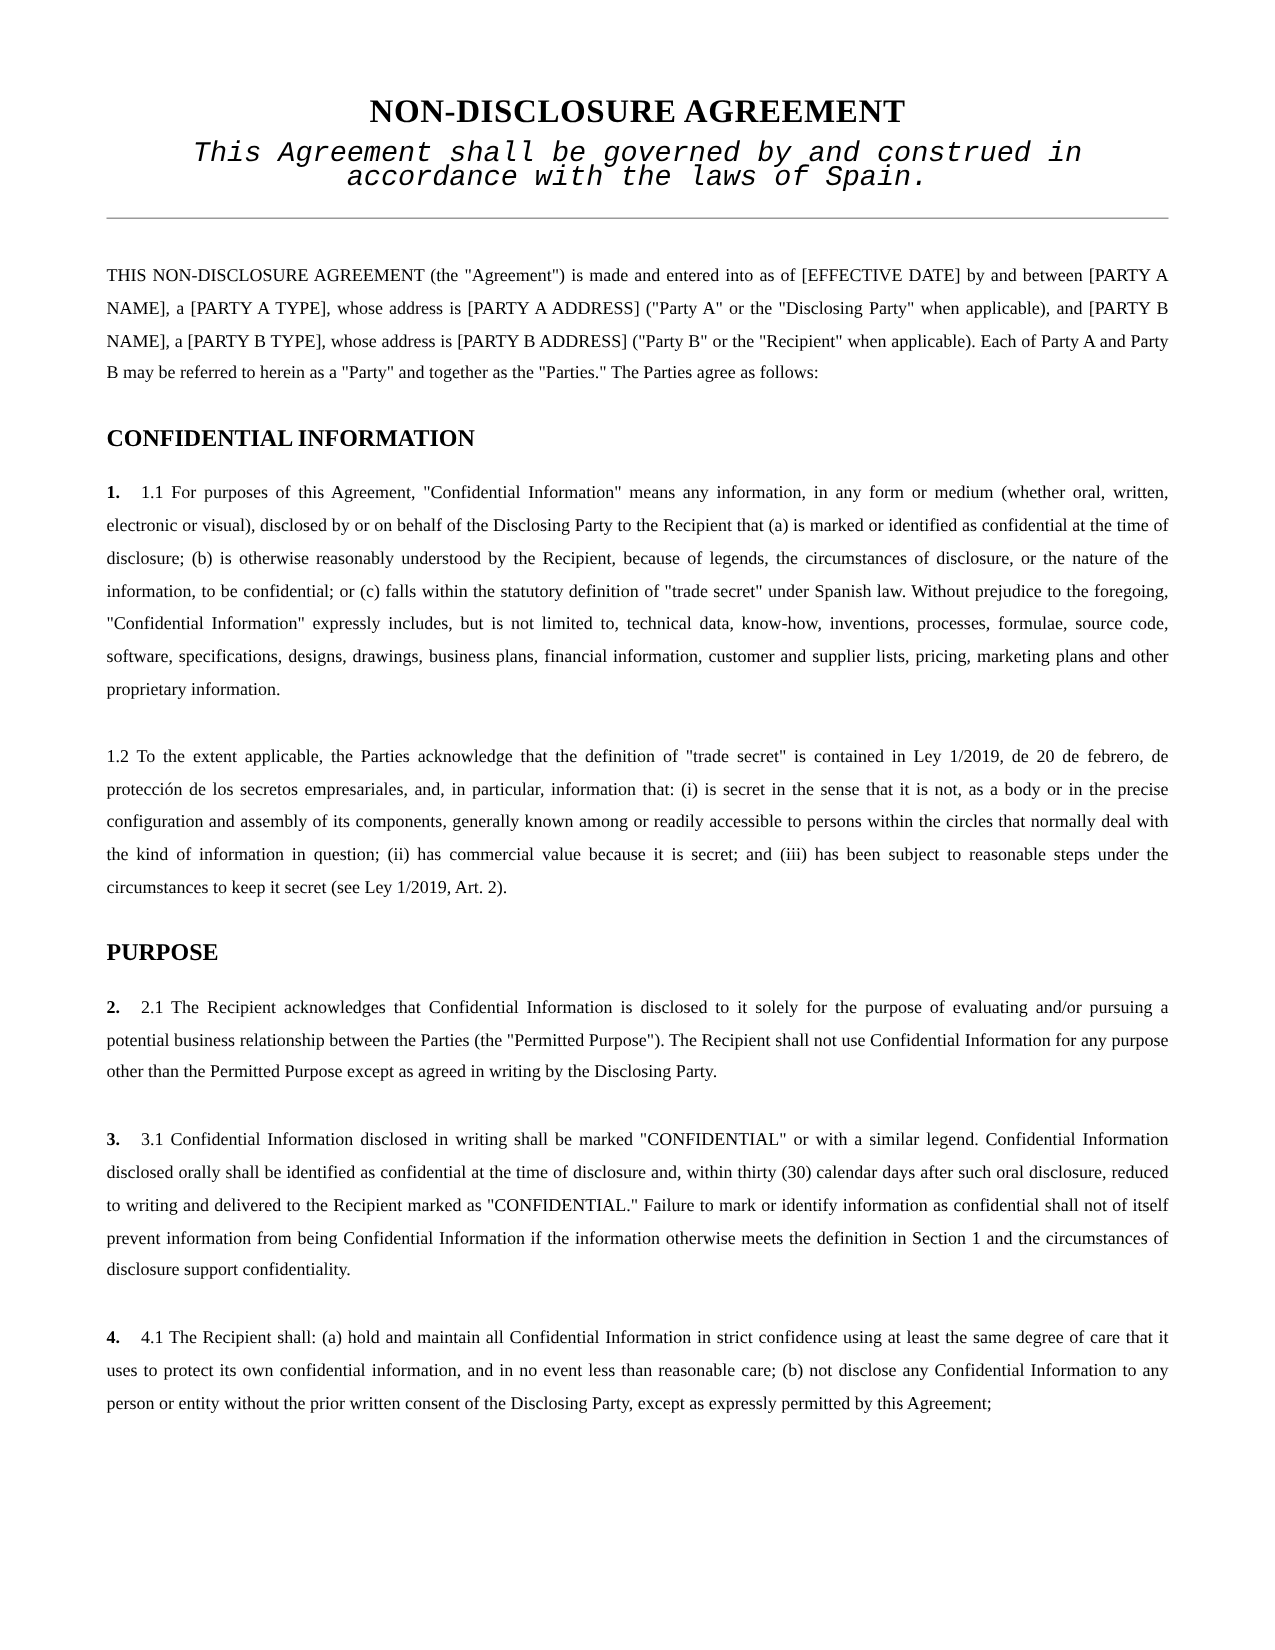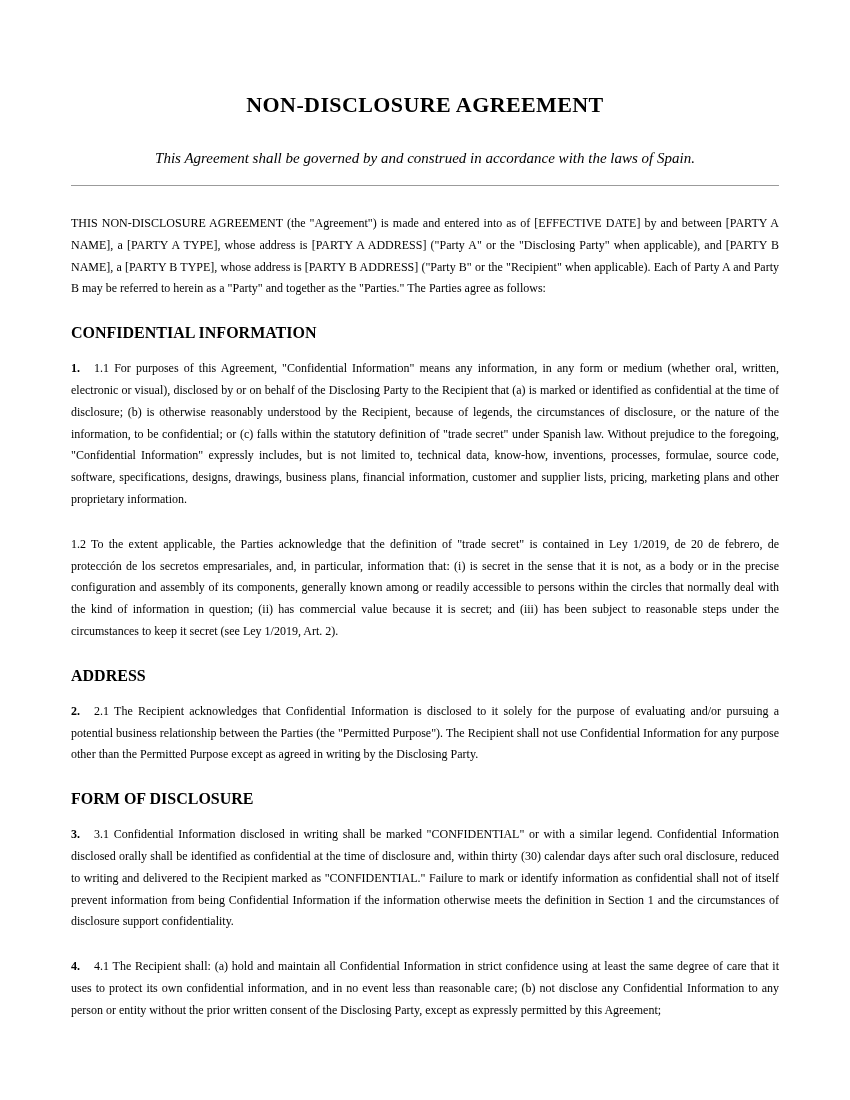--- a/index.html
+++ b/index.html
@@ -6,39 +6,40 @@
     margin: 0;
     padding: 0;
     background: #ffffff;
   }
   .page {
     position: relative;
     width: 850px;
     height: 1100px;
     overflow: hidden;
     box-sizing: border-box;
-    padding: 91px 71px 0 71px;
+    padding: 60px 71px 0 71px;
     background: #ffffff;
     color: #000000;
     font-family: "Liberation Serif", "DejaVu Serif", serif;
   }
   h1.doc-title {
     margin: 0;
     font-size: 22px;
     line-height: 27px;
     font-weight: 700;
     text-align: center;
     letter-spacing: 0.4px;
   }
   p.subtitle {
-    margin: 32px 0 0 0;
-    font-size: 15px;
+    margin: 7px 0 0 0;
+    font-size: 19px;
     line-height: 16px;
     font-style: italic;
     text-align: center;
+    font-family: Liberation Mono, monospace;
   }
   hr.divider {
     border: none;
     border-top: 1px solid #9b9b9b;
     margin: 19px 0 27px 0;
   }
   p.body-p {
     margin: 0 0 23px 0;
     font-size: 12px;
     line-height: 21.8px;
@@ -67,24 +68,23 @@
   <hr class="divider">
 
   <p class="body-p">THIS NON-DISCLOSURE AGREEMENT (the "Agreement") is made and entered into as of [EFFECTIVE DATE] by and between [PARTY A NAME], a [PARTY A TYPE], whose address is [PARTY A ADDRESS] ("Party A" or the "Disclosing Party" when applicable), and [PARTY B NAME], a [PARTY B TYPE], whose address is [PARTY B ADDRESS] ("Party B" or the "Recipient" when applicable). Each of Party A and Party B may be referred to herein as a "Party" and together as the "Parties." The Parties agree as follows:</p>
 
   <h2 class="sec-heading">CONFIDENTIAL INFORMATION</h2>
 
   <p class="body-p"><span class="clause-num">1.</span><span>1.1 For purposes of this Agreement, "Confidential Information" means any information, in any form or medium (whether oral, written, electronic or visual), disclosed by or on behalf of the Disclosing Party to the Recipient that (a) is marked or identified as confidential at the time of disclosure; (b) is otherwise reasonably understood by the Recipient, because of legends, the circumstances of disclosure, or the nature of the information, to be confidential; or (c) falls within the statutory definition of "trade secret" under Spanish law. Without prejudice to the foregoing, "Confidential Information" expressly includes, but is not limited to, technical data, know-how, inventions, processes, formulae, source code, software, specifications, designs, drawings, business plans, financial information, customer and supplier lists, pricing, marketing plans and other proprietary information.</span></p>
 
   <p class="body-p">1.2 To the extent applicable, the Parties acknowledge that the definition of "trade secret" is contained in Ley 1/2019, de 20 de febrero, de protección de los secretos empresariales, and, in particular, information that: (i) is secret in the sense that it is not, as a body or in the precise configuration and assembly of its components, generally known among or readily accessible to persons within the circles that normally deal with the kind of information in question; (ii) has commercial value because it is secret; and (iii) has been subject to reasonable steps under the circumstances to keep it secret (see Ley 1/2019, Art. 2).</p>
 
-  <h2 class="sec-heading">ADDRESS</h2>
+  <h2 class="sec-heading">PURPOSE</h2>
 
   <p class="body-p"><span class="clause-num">2.</span><span>2.1 The Recipient acknowledges that Confidential Information is disclosed to it solely for the purpose of evaluating and/or pursuing a potential business relationship between the Parties (the "Permitted Purpose"). The Recipient shall not use Confidential Information for any purpose other than the Permitted Purpose except as agreed in writing by the Disclosing Party.</span></p>
 
-  <h2 class="sec-heading">FORM OF DISCLOSURE</h2>
 
   <p class="body-p"><span class="clause-num">3.</span><span>3.1 Confidential Information disclosed in writing shall be marked "CONFIDENTIAL" or with a similar legend. Confidential Information disclosed orally shall be identified as confidential at the time of disclosure and, within thirty (30) calendar days after such oral disclosure, reduced to writing and delivered to the Recipient marked as "CONFIDENTIAL." Failure to mark or identify information as confidential shall not of itself prevent information from being Confidential Information if the information otherwise meets the definition in Section 1 and the circumstances of disclosure support confidentiality.</span></p>
 
 
   <p class="body-p"><span class="clause-num">4.</span><span>4.1 The Recipient shall: (a) hold and maintain all Confidential Information in strict confidence using at least the same degree of care that it uses to protect its own confidential information, and in no event less than reasonable care; (b) not disclose any Confidential Information to any person or entity without the prior written consent of the Disclosing Party, except as expressly permitted by this Agreement;</span></p>
 
 </div>
 
 </body></html>

